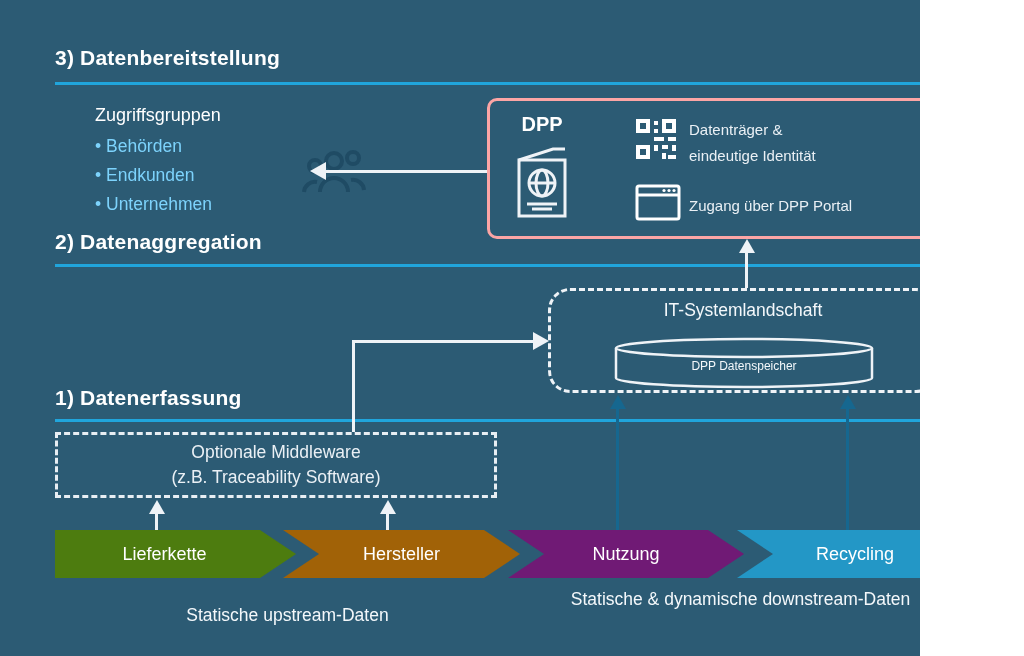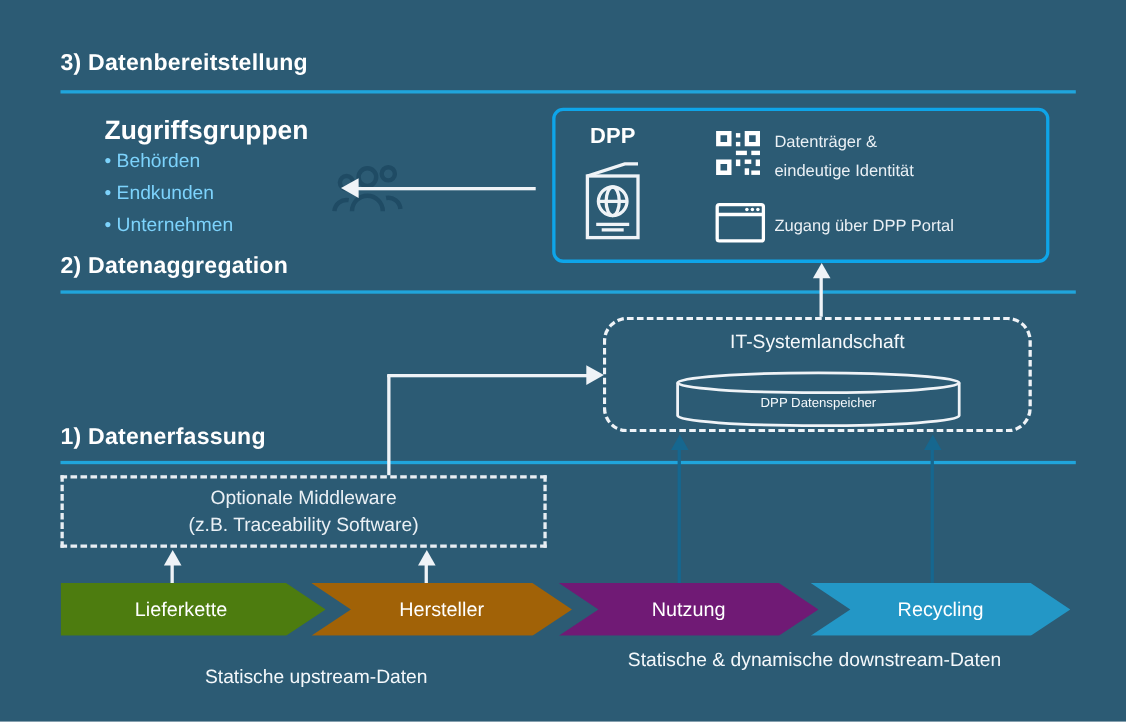--- a/index.html
+++ b/index.html
@@ -1,51 +1,51 @@
 <!DOCTYPE html>
 <html><head>
 <meta charset="utf-8">
 <style>
   html,body{margin:0;padding:0;}
   .canvas{
-    position:relative; width:1024px; height:656px;
+    position:relative; width:920px; height:656px;
     background:#2C5B74; overflow:hidden;
     font-family:"Liberation Sans","DejaVu Sans",sans-serif;
     color:#FFFFFF;
   }
   .section-title{
     position:absolute; left:55px; font-size:21px; font-weight:bold;
     letter-spacing:.2px; color:#FFFFFF;
   }
   .divider{
     position:absolute; left:55px; width:923px; height:3px; background:#20A5DC;
   }
   
-  .ag-title{position:absolute; left:95px; top:105px; font-size:24px; font-weight:bold;}
+  .ag-title{position:absolute; left:95px; top:105px; font-size:18px; font-weight:normal;}
   .ag-list{position:absolute; left:95px; top:132px; margin:0; padding:0; list-style:none;}
   .ag-list li{font-size:17.5px; color:#7dd3fc; line-height:29px;}
   .ag-list li::before{content:"• "; }
   
   .vline{position:absolute; width:3px; background:#EFF3F7;}
   .hline{position:absolute; height:3px; background:#EFF3F7;}
   .vline.blue{background:#16678F;}
   .ah-up{position:absolute; width:0; height:0;
     border-left:8px solid transparent; border-right:8px solid transparent;
     border-bottom:14px solid #EFF3F7;}
   .ah-up.blue{border-bottom-color:#16678F;}
   .ah-left{position:absolute; width:0; height:0;
     border-top:9px solid transparent; border-bottom:9px solid transparent;
     border-right:16px solid #EFF3F7;}
   .ah-right{position:absolute; width:0; height:0;
     border-top:9px solid transparent; border-bottom:9px solid transparent;
     border-left:16px solid #EFF3F7;}
   
   .dpp-box{
-    position:absolute; left:502px; top:98px; width:452px; height:141px;
-    border:3px solid #0ea5e9; border-radius:10px; box-sizing:border-box;
+    position:absolute; left:487px; top:98px; width:452px; height:141px;
+    border:3px solid #fca5a5; border-radius:10px; box-sizing:border-box;
   }
   .dpp-title{position:absolute; left:24px; top:12px; width:56px; text-align:center;
     font-size:20px; font-weight:bold;}
   .dpp-feature-text{position:absolute; left:199px; font-size:15px; color:#EAF0F5; line-height:26px;}
   
   .it-box{
     position:absolute; left:548px; top:288px; width:390px; height:105px;
     border:3px dashed #EFF3F7; border-radius:22px; box-sizing:border-box;
   }
   .it-title{position:absolute; left:0; top:9px; width:100%; text-align:center;

